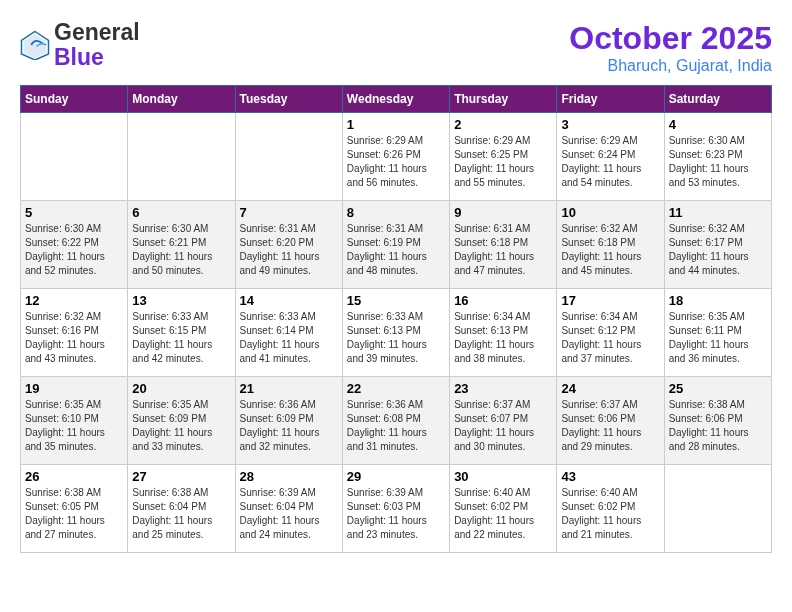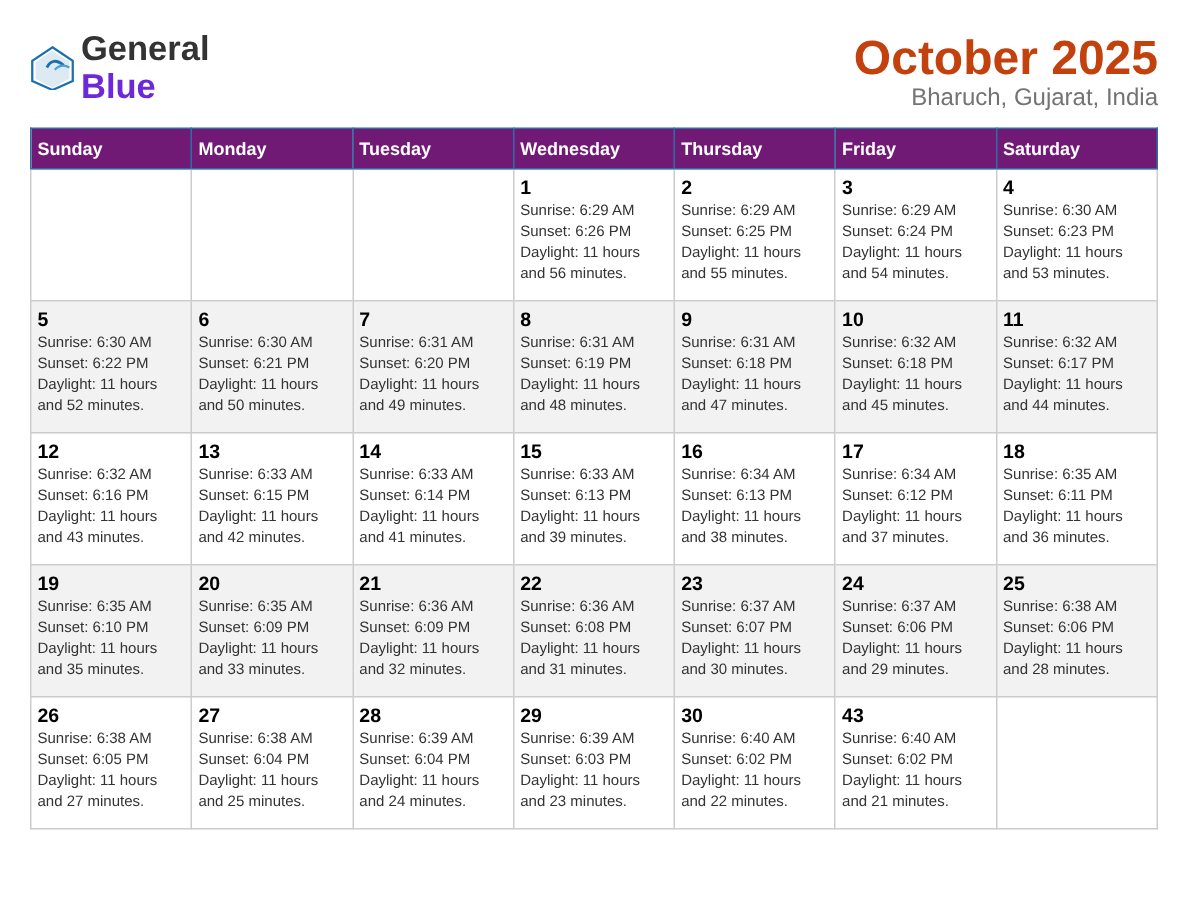--- a/index.html
+++ b/index.html
@@ -33,26 +33,26 @@
       width: 30px;
       height: 30px;
       margin-right: 4px;
     }
     .title-block {
       text-align: right;
     }
     .title-block h1 {
       font-size: 32px;
       font-weight: bold;
-      color: #c2410c;
+      color: #6d28d9;
     }
     .title-block h2 {
       font-size: 16px;
       font-weight: normal;
-      color: #737373;
+      color: #3b82f6;
     }
     table {
       width: 100%;
       border-collapse: collapse;
       font-size: 11px;
     }
     thead tr th {
       background-color: #701a75;
       color: #fff;
       padding: 6px 4px;

